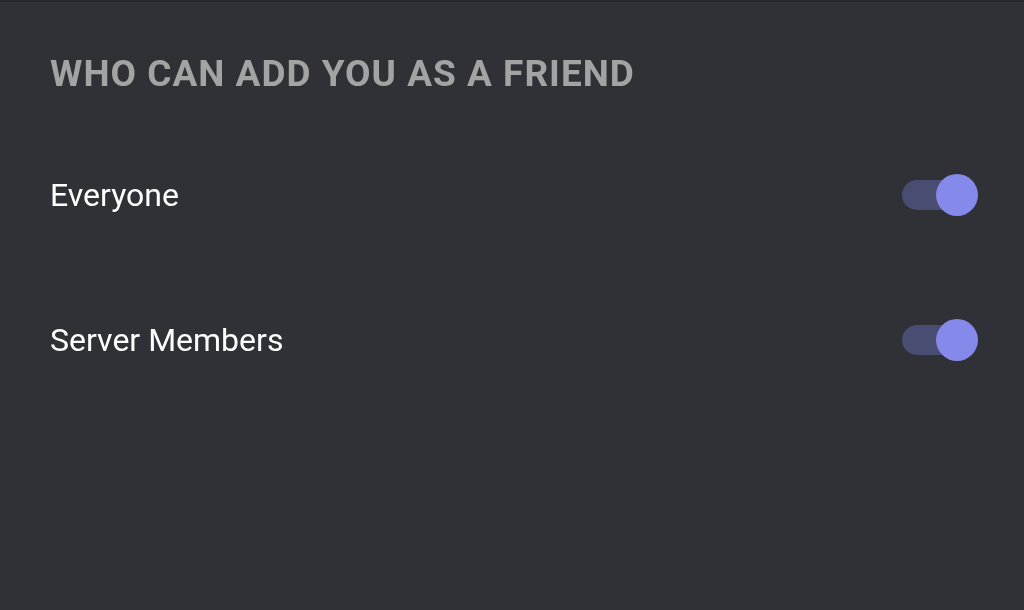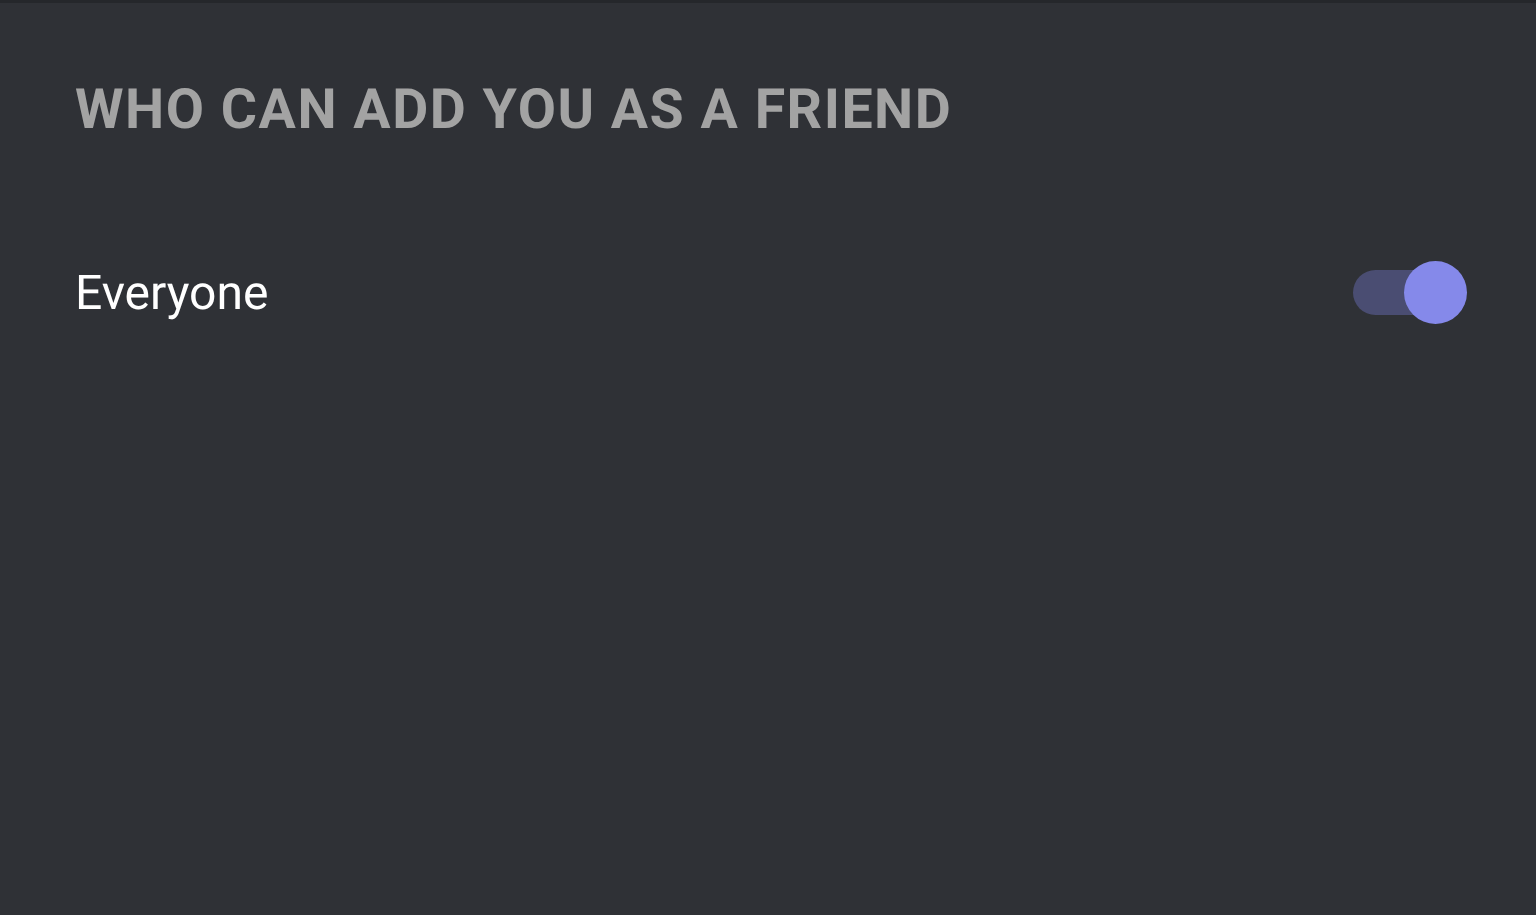--- a/index.html
+++ b/index.html
@@ -75,13 +75,20 @@
 
   <div class="setting-row">
     <span class="setting-label">Everyone</span>
     <div class="toggle">
       <div class="toggle-track"></div>
       <div class="toggle-thumb"></div>
     </div>
   </div>
 
 
+  <div class="setting-row">
+    <span class="setting-label">Server Members</span>
+    <div class="toggle">
+      <div class="toggle-track"></div>
+      <div class="toggle-thumb"></div>
+    </div>
+  </div>
 </div>
 
 </body></html>

